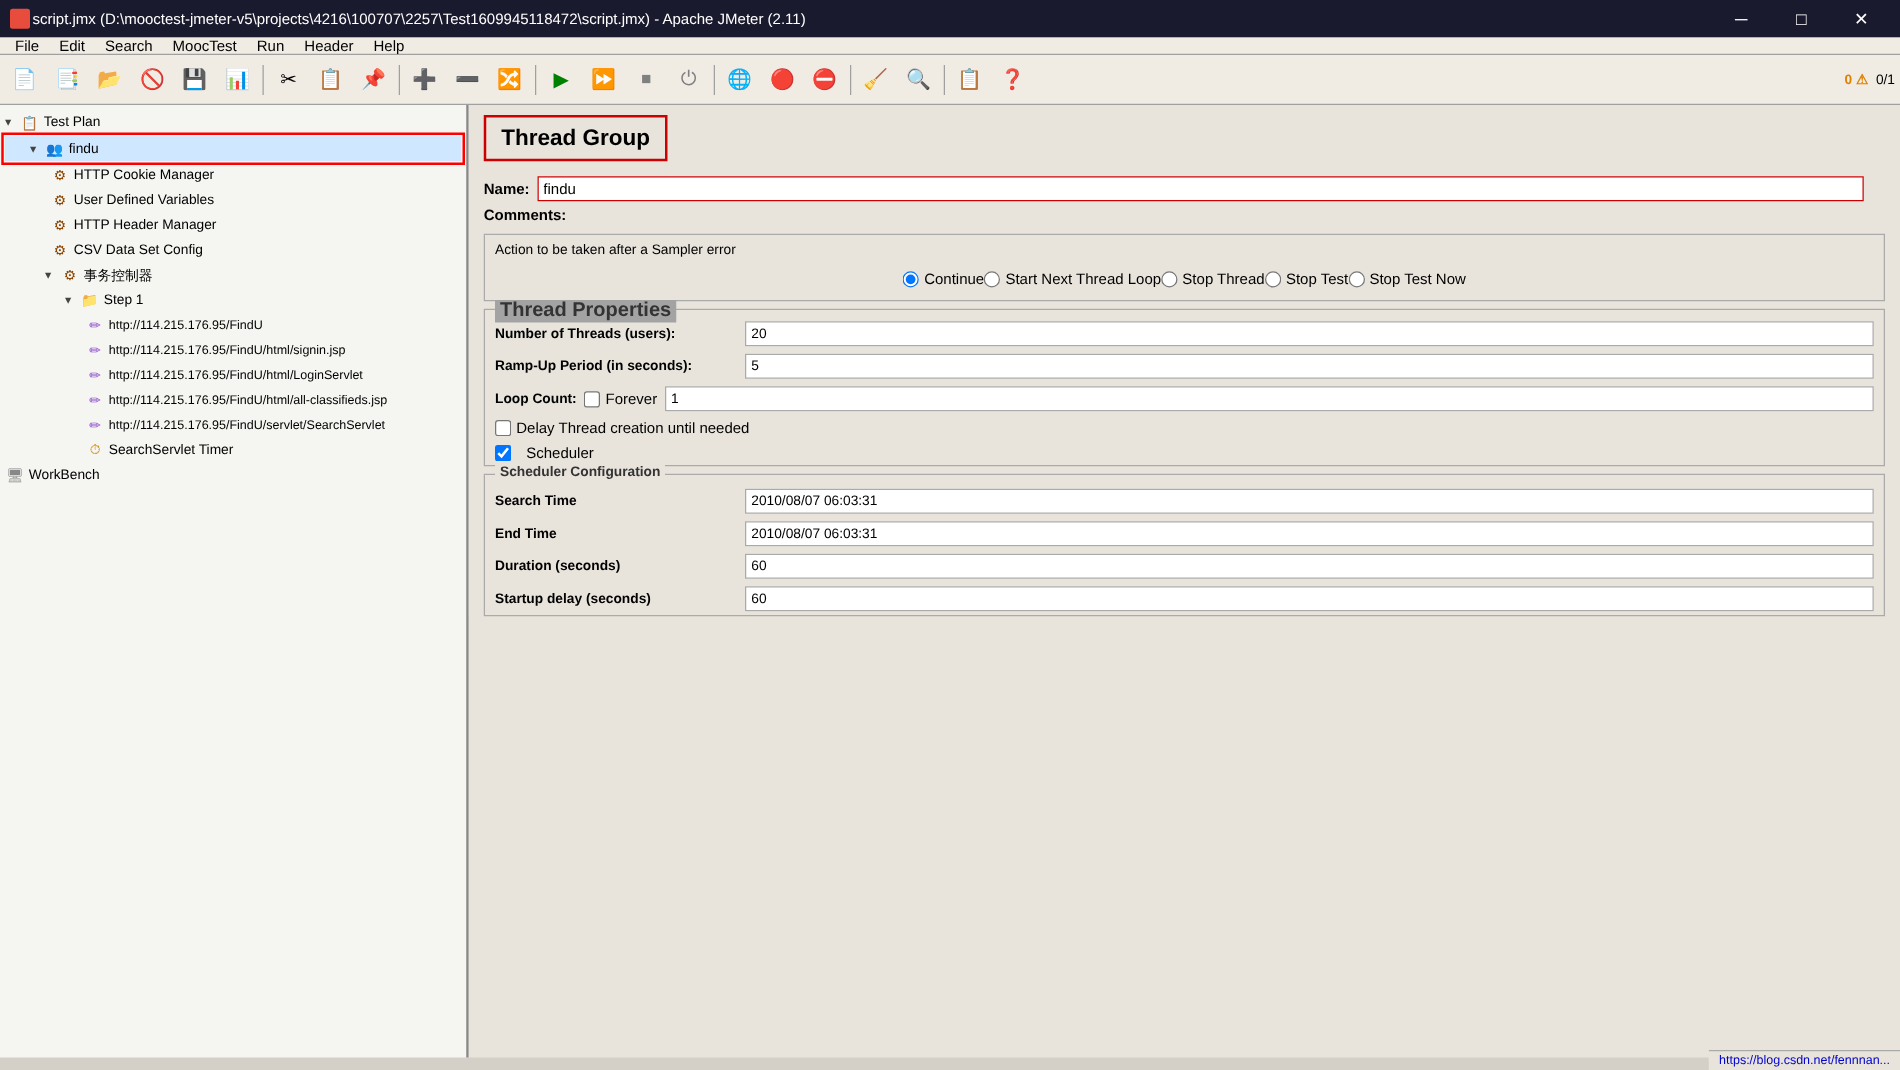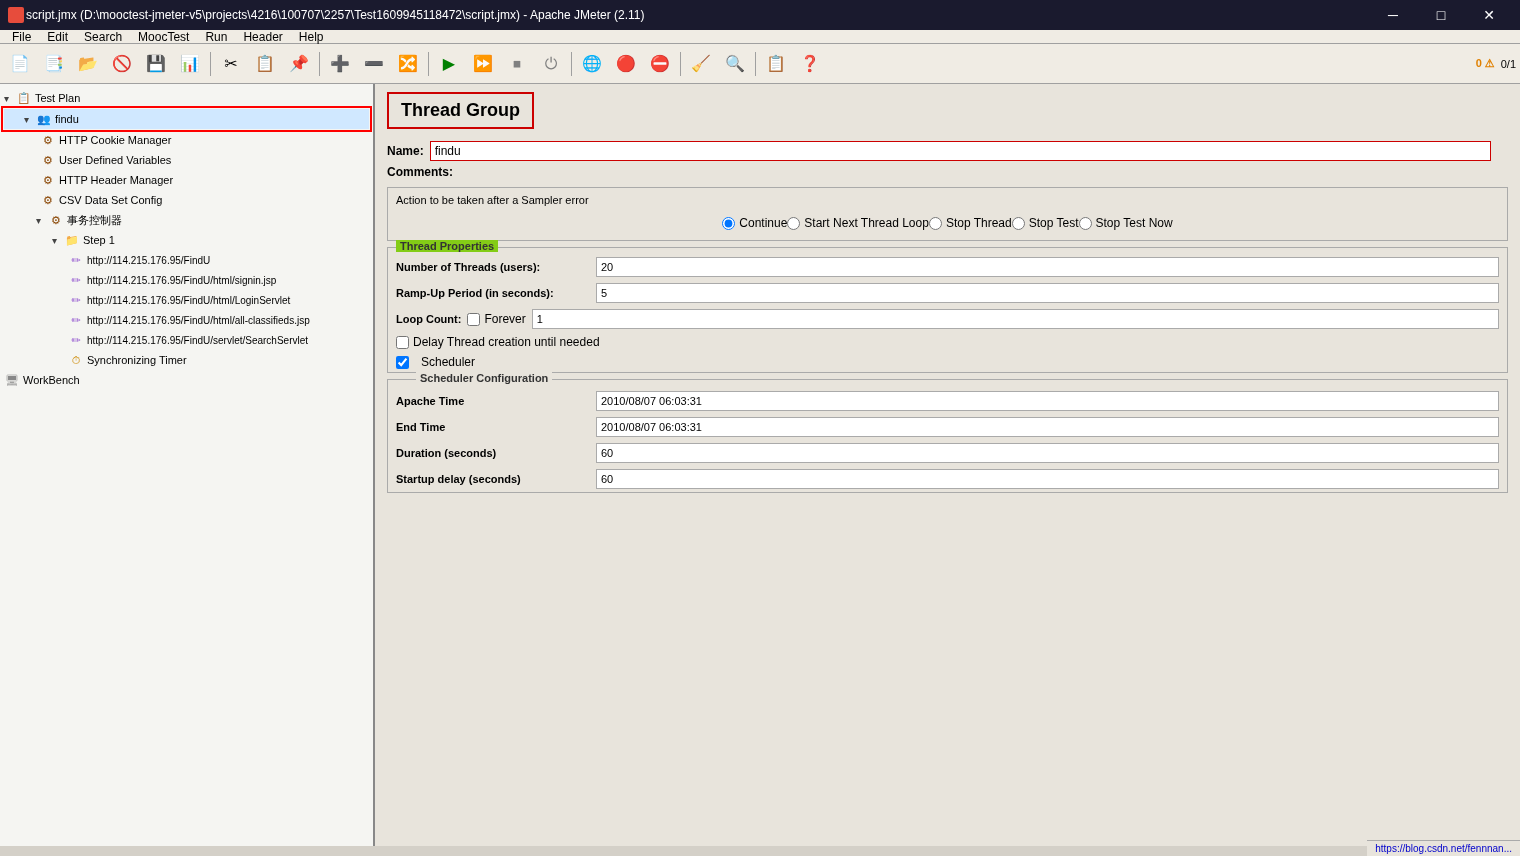--- a/index.html
+++ b/index.html
@@ -196,21 +196,21 @@
       <span class="tree-label" style="font-size:10px;">http://114.215.176.95/FindU/html/all-classifieds.jsp</span>
     </div>
 
     <div class="tree-item" style="padding-left: 68px;">
       <span class="tree-icon" style="color:#8844cc;">✏</span>
       <span class="tree-label" style="font-size:10px;">http://114.215.176.95/FindU/servlet/SearchServlet</span>
     </div>
 
     <div class="tree-item" style="padding-left: 68px;">
       <span class="tree-icon" style="color:#cc8800;">⏱</span>
-      <span class="tree-label">Synchronizing Timer</span>
+      <span class="tree-label">SearchServlet Timer</span>
     </div>
 
     <div class="tree-item" style="padding-left: 4px;">
       <span class="tree-icon" style="color:#888;">🖥</span>
       <span class="tree-label">WorkBench</span>
     </div>
 
   </div>
 
   <div class="right-panel">
@@ -249,21 +249,21 @@
             <span>Stop Test</span>
           </label>
           <label class="radio-group">
             <input type="radio" name="sampler-error" style="">
             <span>Stop Test Now</span>
           </label>
         </div>
       </div>
 
       <div style="border: 1px solid #aaa; margin: 6px 12px; background: #e8e4dc; position: relative; padding-top: 6px;">
-        <div style="position: absolute; top: -8px; left: 8px; background: #84cc16; padding: 0 4px; font-size: 11px; font-weight: bold; color: #333; text-align: right;">Thread Properties</div>
+        <div style="position: absolute; top: -8px; left: 8px; background: #a3a3a3; padding: 0 4px; font-size: 16px; font-weight: bold; color: #333; text-align: right;">Thread Properties</div>
 
         <div class="prop-row">
           <span class="prop-label">Number of Threads (users):</span>
           <input type="text" class="prop-input" value="20" style="">
         </div>
 
         <div class="prop-row">
           <span class="prop-label">Ramp-Up Period (in seconds):</span>
           <input type="text" class="prop-input" value="5" style="">
         </div>
@@ -286,24 +286,24 @@
 
         <div class="check-row">
           <label style="display:flex; align-items:center; gap:12px;">
             <input type="checkbox" checked="" style="">
             <span>Scheduler</span>
           </label>
         </div>
       </div>
 
       <div style="border: 1px solid #aaa; margin: 6px 12px; background: #e8e4dc; position: relative; padding-top: 8px;">
-        <div style="position: absolute; top: -8px; left: 8px; background: #e8e4dc; padding: 0 4px; font-size: 11px; font-weight: bold; color: #333; margin-left: 20px;">Scheduler Configuration</div>
-
-        <div class="prop-row">
-          <span class="prop-label">Apache Time</span>
+        <div style="position: absolute; top: -8px; left: 8px; background: #e8e4dc; padding: 0 4px; font-size: 11px; font-weight: bold; color: #333;">Scheduler Configuration</div>
+
+        <div class="prop-row">
+          <span class="prop-label">Search Time</span>
           <input type="text" class="prop-input" value="2010/08/07 06:03:31" style="">
         </div>
 
         <div class="prop-row">
           <span class="prop-label">End Time</span>
           <input type="text" class="prop-input" value="2010/08/07 06:03:31" style="">
         </div>
 
         <div class="prop-row">
           <span class="prop-label">Duration (seconds)</span>

